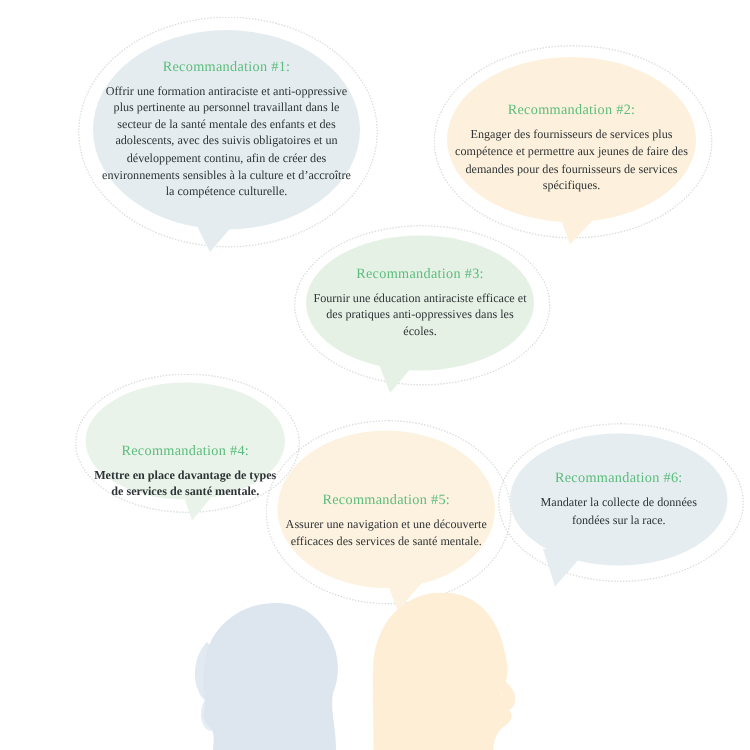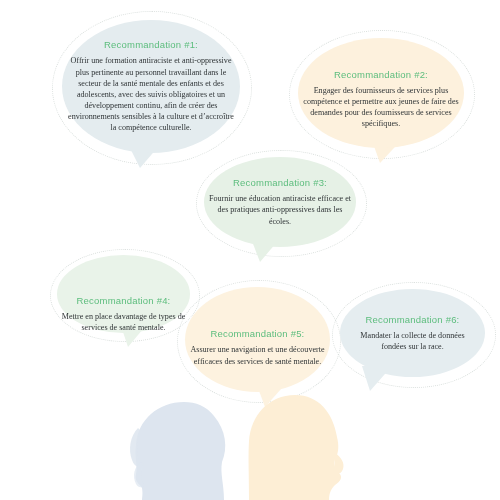--- a/index.html
+++ b/index.html
@@ -22,21 +22,21 @@
     box-sizing: border-box;
     border-radius: 50%;
     display: flex;
     flex-direction: column;
     align-items: center;
     justify-content: center;
     text-align: center;
   }
   .bubble .title {
     color: #5cbd7d;
-    font-family: Liberation Sans, sans-serif;
+    font-family: Liberation Serif, serif;
     font-weight: 400;
     margin: 0 0 5px 0;
     letter-spacing: .2px;
     white-space: nowrap;
   }
   .bubble .body {
     color: #2f3436;
     font-family: "Liberation Serif", "DejaVu Serif", serif;
     margin: 0;
     line-height: 1.38;
@@ -145,21 +145,21 @@
   <div class="bubble" id="b3" style="background: rgb(230, 241, 230);">
     <div class="inner">
       <p class="title" style="color: rgb(92, 189, 125);">Recommandation #3:</p>
       <p class="body" style="color: rgb(47, 52, 54);">Fournir une éducation antiraciste efficace et des pratiques anti-oppressives dans les écoles.</p>
     </div>
   </div>
 
   <div class="bubble" id="b4" style="background: rgb(233, 243, 233); justify-content: flex-end;">
     <div class="inner">
       <p class="title" style="color: rgb(92, 189, 125);">Recommandation #4:</p>
-      <p class="body" style="color: rgb(47, 52, 54);">Mettre en place davantage de types de services de santé mentale.</p>
+      <p class="body" style="color: rgb(47, 52, 54); font-weight: bold;">Mettre en place davantage de types de services de santé mentale.</p>
     </div>
   </div>
 
   <div class="bubble" id="b5" style="background: rgb(253, 242, 223);">
     <div class="inner">
       <p class="title" style="color: rgb(92, 189, 125);">Recommandation #5:</p>
       <p class="body" style="color: rgb(47, 52, 54);">Assurer une navigation et une découverte efficaces des services de santé mentale.</p>
     </div>
   </div>
 

